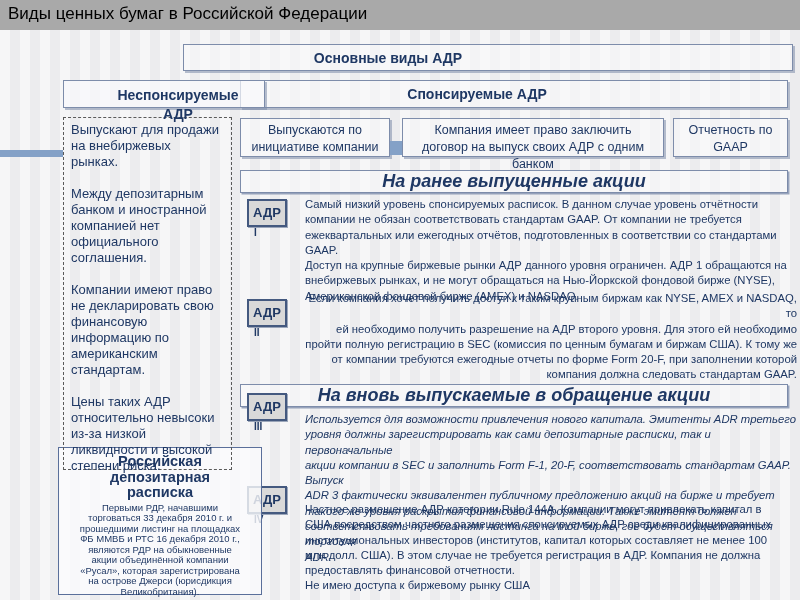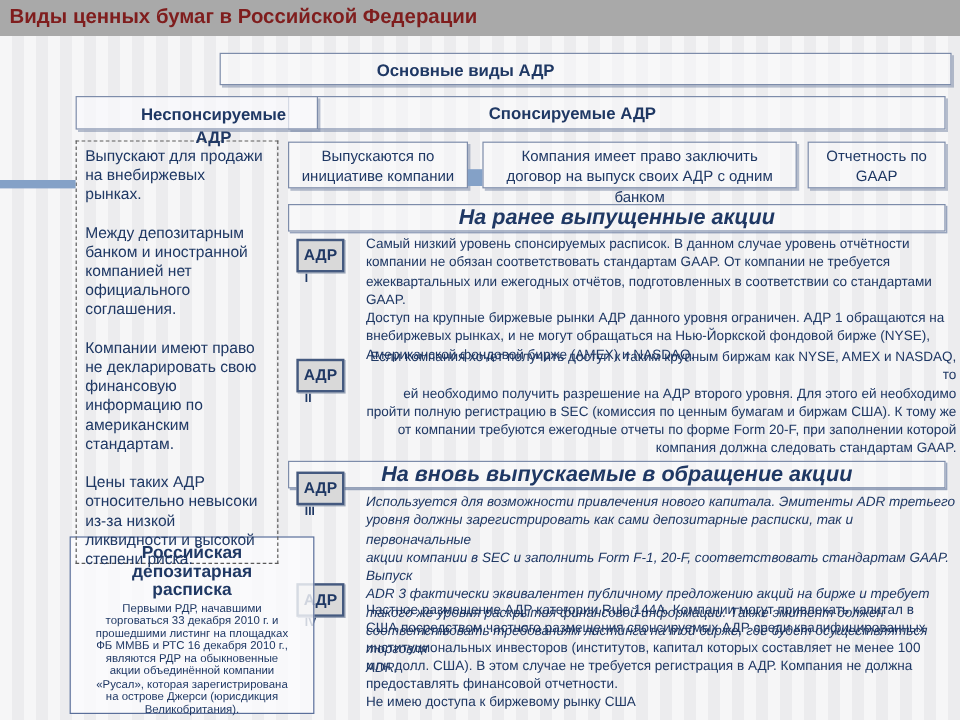--- a/index.html
+++ b/index.html
@@ -5,21 +5,21 @@
   html,body{margin:0;padding:0;}
   .slide{
     position:relative;width:800px;height:600px;overflow:hidden;
     font-family:"Liberation Sans",sans-serif;color:#1f3864;
     background:repeating-linear-gradient(90deg,#f6f6f7 0 10px,#ececee 10px 20px);
   }
   .topbar{
     position:absolute;left:0;top:0;width:800px;height:30px;background:#a9a9a9;
   }
   .topbar h1{
-    margin:0;padding:4px 0 0 8px;font-size:17px;font-weight:bold;color:#7f1d1d;
+    margin:0;padding:4px 0 0 8px;font-size:17px;font-weight:normal;color:#000000;
   }
   .box{
     position:absolute;box-sizing:border-box;border:1px solid #7d8caa;
     background:rgba(250,250,252,0.55);text-align:center;
     box-shadow:2px 2px 0 rgba(125,140,170,0.55);
   }
   .box .lbl{white-space:pre-line;}
   .main-box{left:183px;top:44px;width:610px;height:27px;font-size:14px;font-weight:bold;
     display:flex;align-items:center;justify-content:center;padding-right:200px;}
   .nesp-box{left:63px;top:80px;width:202px;height:28px;font-size:14px;font-weight:bold;

